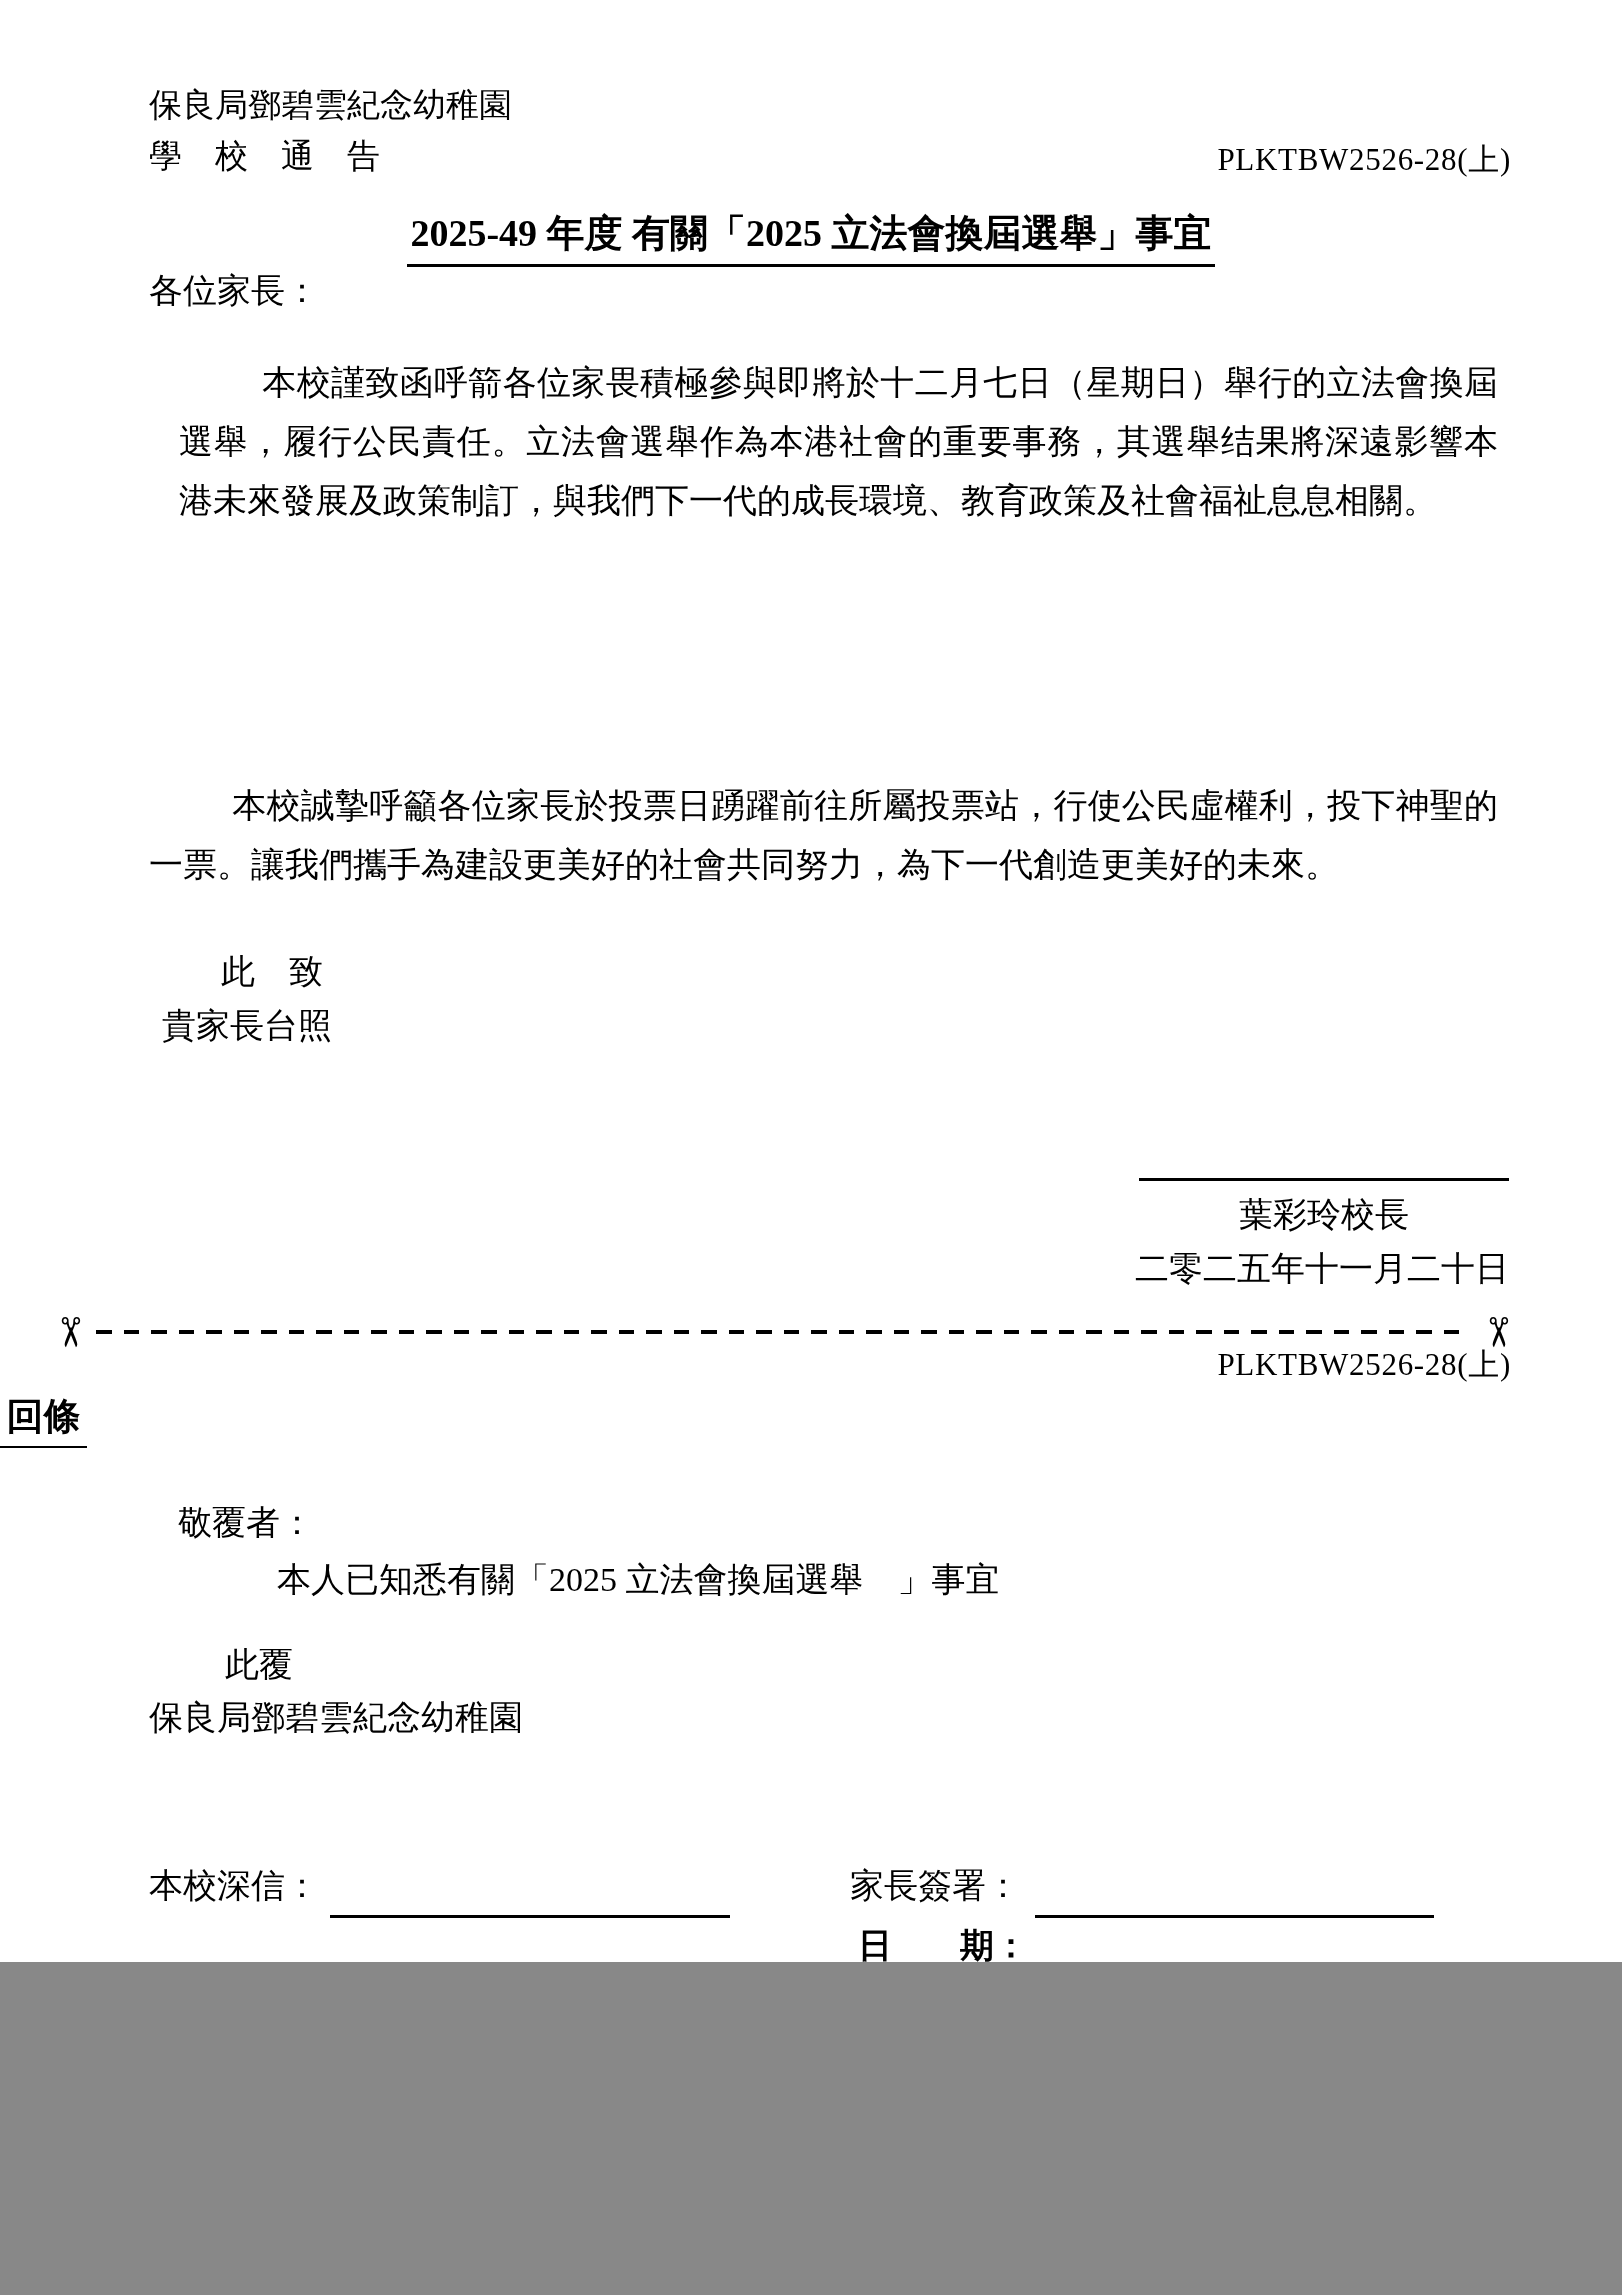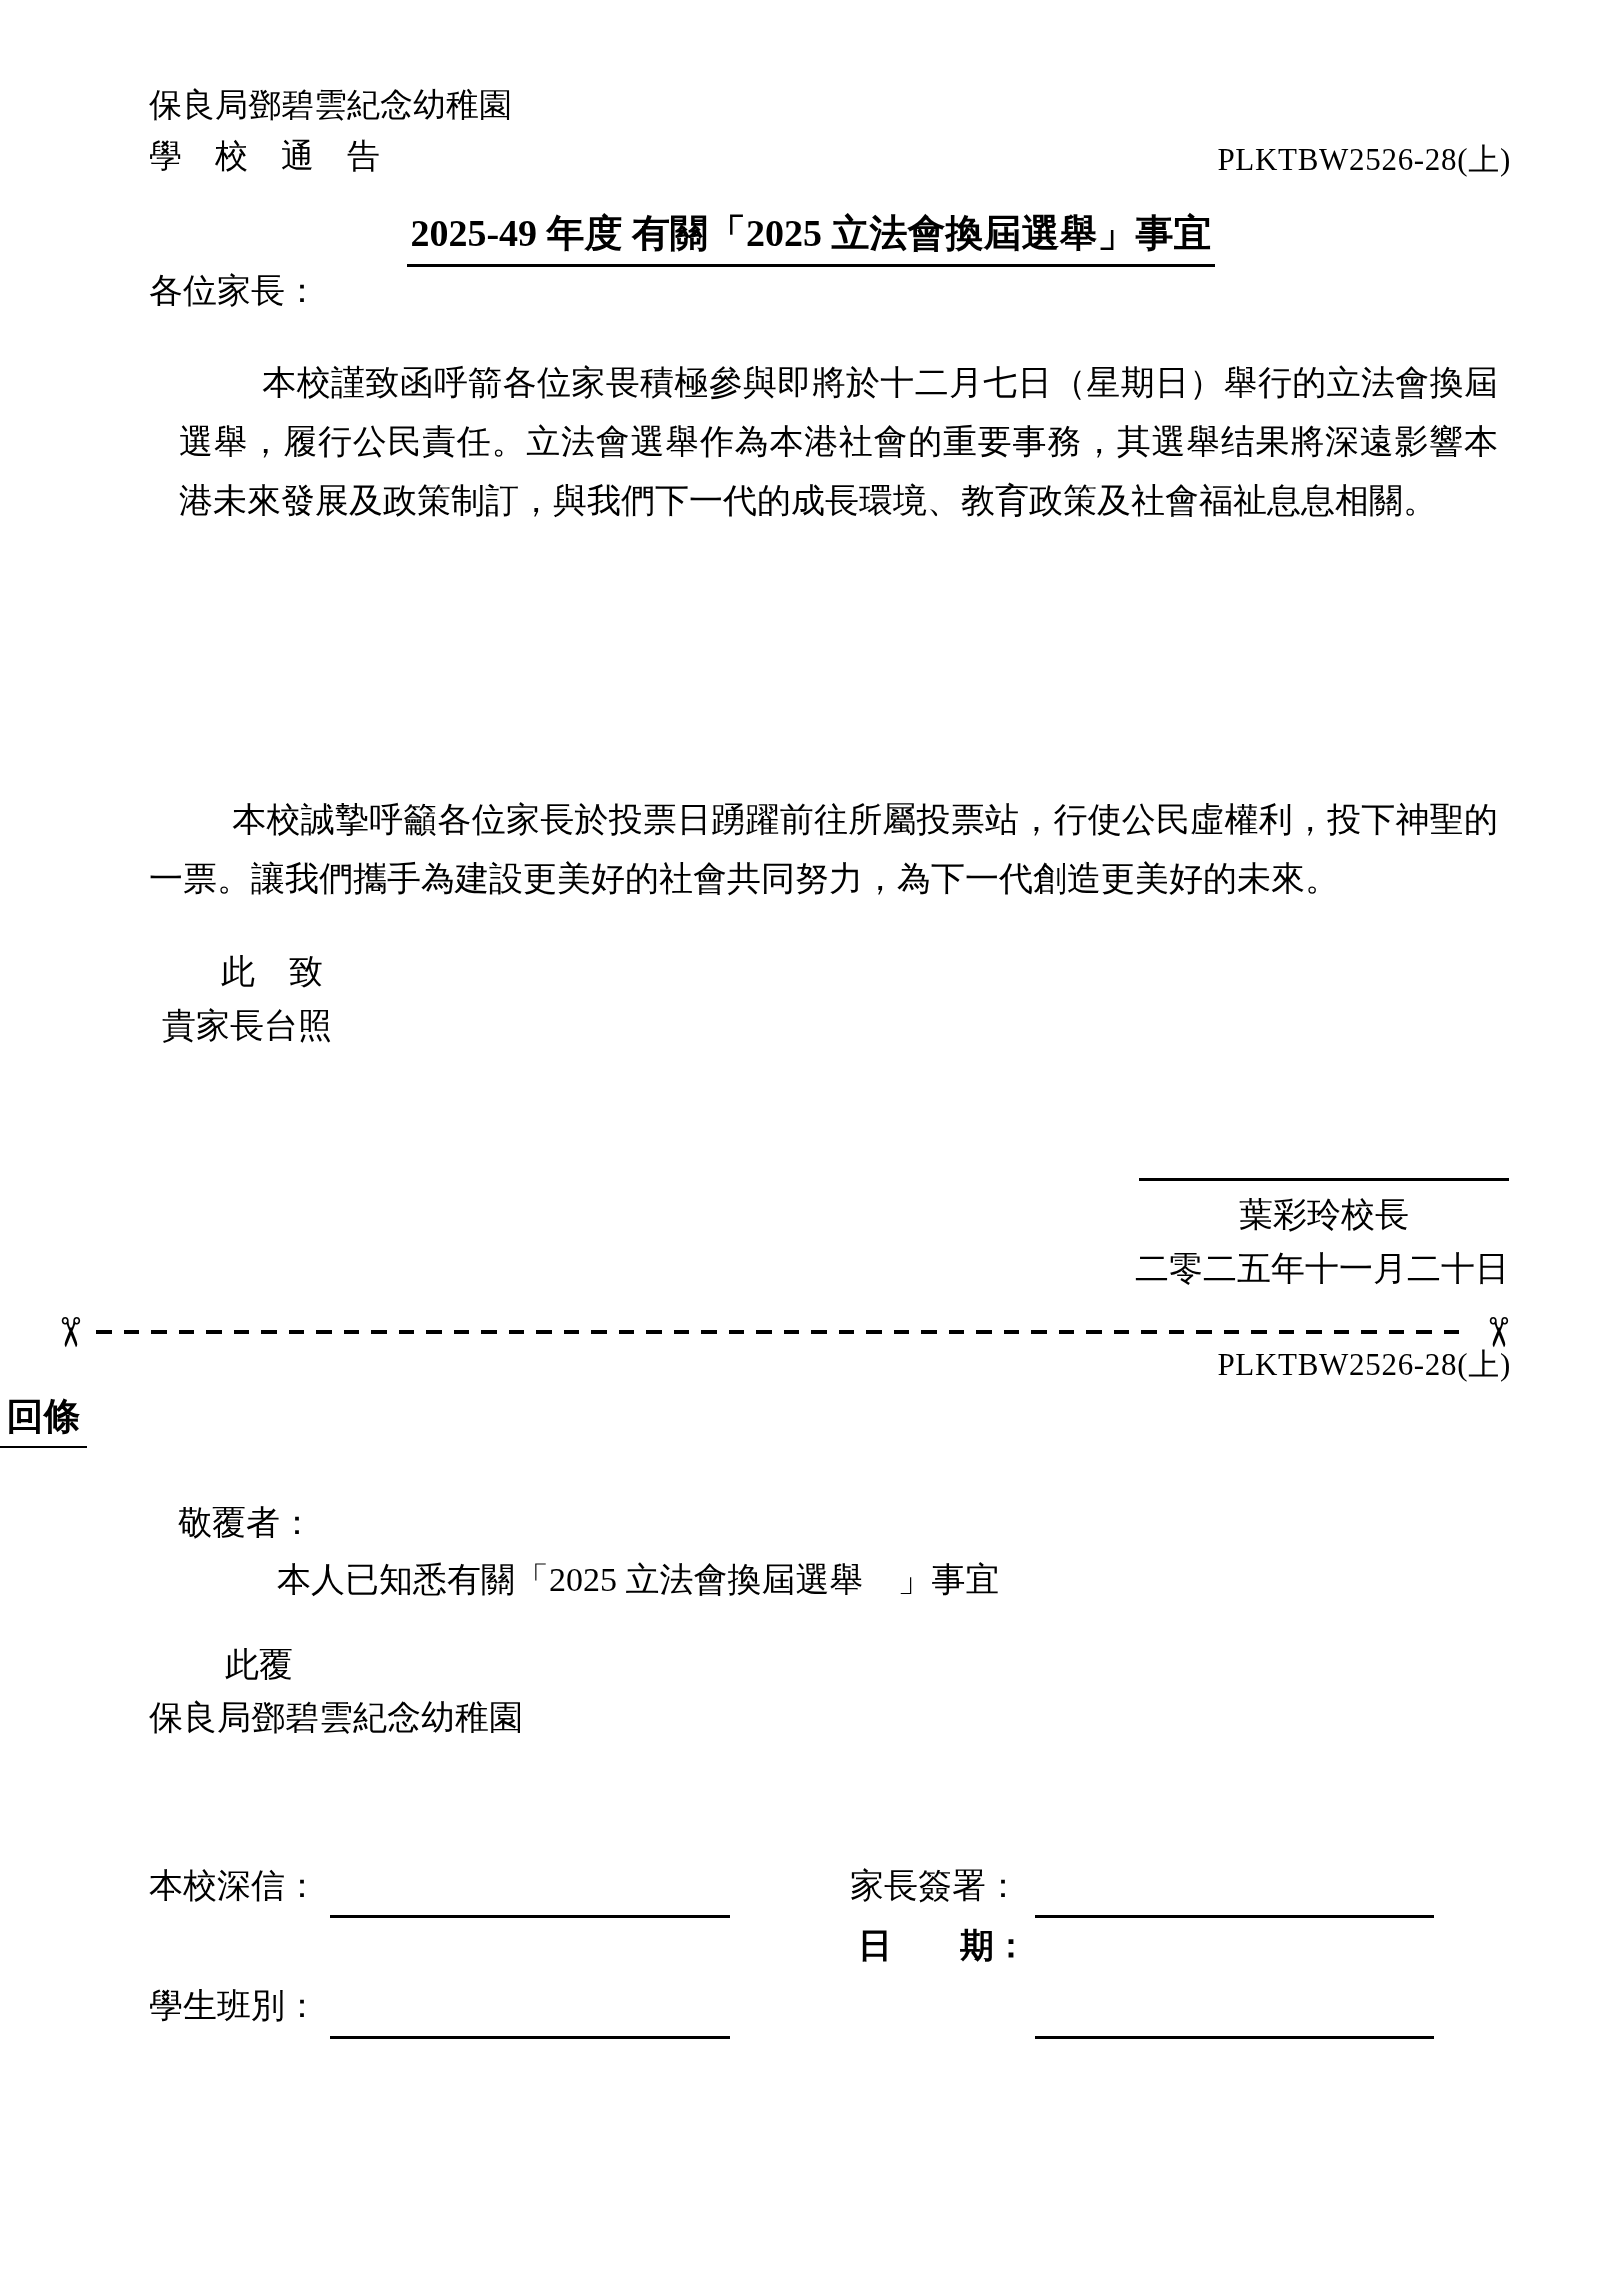--- a/index.html
+++ b/index.html
@@ -1,19 +1,19 @@
 <!DOCTYPE html>
 <html style="font-size:10.5px"><head>
 <meta charset="utf-8">
 <style>
   html, body { margin: 0; padding: 0; background: #888; }
   .page {
     position: relative;
     width: 1622px;
-    height: 2295px;
+    height: 1962px;
     margin: 0 auto;
     background: #ffffff;
     color: #000000;
     font-family: "Liberation Serif", "DejaVu Serif", serif;
     overflow: hidden;
   }
   .abs { position: absolute; }
   .t50 { font-size: 33px; line-height: 1.2; }
   .t52 { font-size: 34px; line-height: 1.2; }
   .ref { font-size: 31px; letter-spacing: 0.7px; }
@@ -81,21 +81,21 @@
   <div class="abs t50" style="left:149px; top:137px;">學　校　通　告</div>
   <div class="abs ref" style="right:111px; top:139px;">PLKTBW2526-28(上)</div>
 
   <div class="abs title-wrap">
     <span class="title-text">2025-49 年度 有關「2025 立法會換屆選舉」事宜</span>
   </div>
 
   <div class="abs t52" style="left:149px; top:271px;">各位家長：</div>
 
   <div class="abs para" style="top:353px;margin-left:30px;">本校謹致函呼箭各位家畏積極參與即將於十二月七日（星期日）舉行的立法會換屆選舉，履行公民責任。立法會選舉作為本港社會的重要事務，其選舉结果將深遠影響本港未來發展及政策制訂，與我們下一代的成長環境、教育政策及社會福祉息息相關。</div>
-  <div class="abs para" style="top:793px;font-family:Liberation Mono, monospace;">本校誠摯呼籲各位家長於投票日踴躍前往所屬投票站，行使公民虛權利，投下神聖的一票。讓我們攜手為建設更美好的社會共同努力，為下一代創造更美好的未來。</div>
+  <div class="abs para" style="top:776px;">本校誠摯呼籲各位家長於投票日踴躍前往所屬投票站，行使公民虛權利，投下神聖的一票。讓我們攜手為建設更美好的社會共同努力，為下一代創造更美好的未來。</div>
 
   <div class="abs t52" style="left:221px; top:952px;">此　致</div>
   <div class="abs t52" style="left:162px; top:1006px;">貴家長台照</div>
 
   <div class="abs sig-line"></div>
   <div class="abs sig-name t52">葉彩玲校長</div>
   <div class="abs sig-date t52">二零二五年十一月二十日</div>
 
   <div class="abs cut-line">
     <span class="scissors">✂</span>

